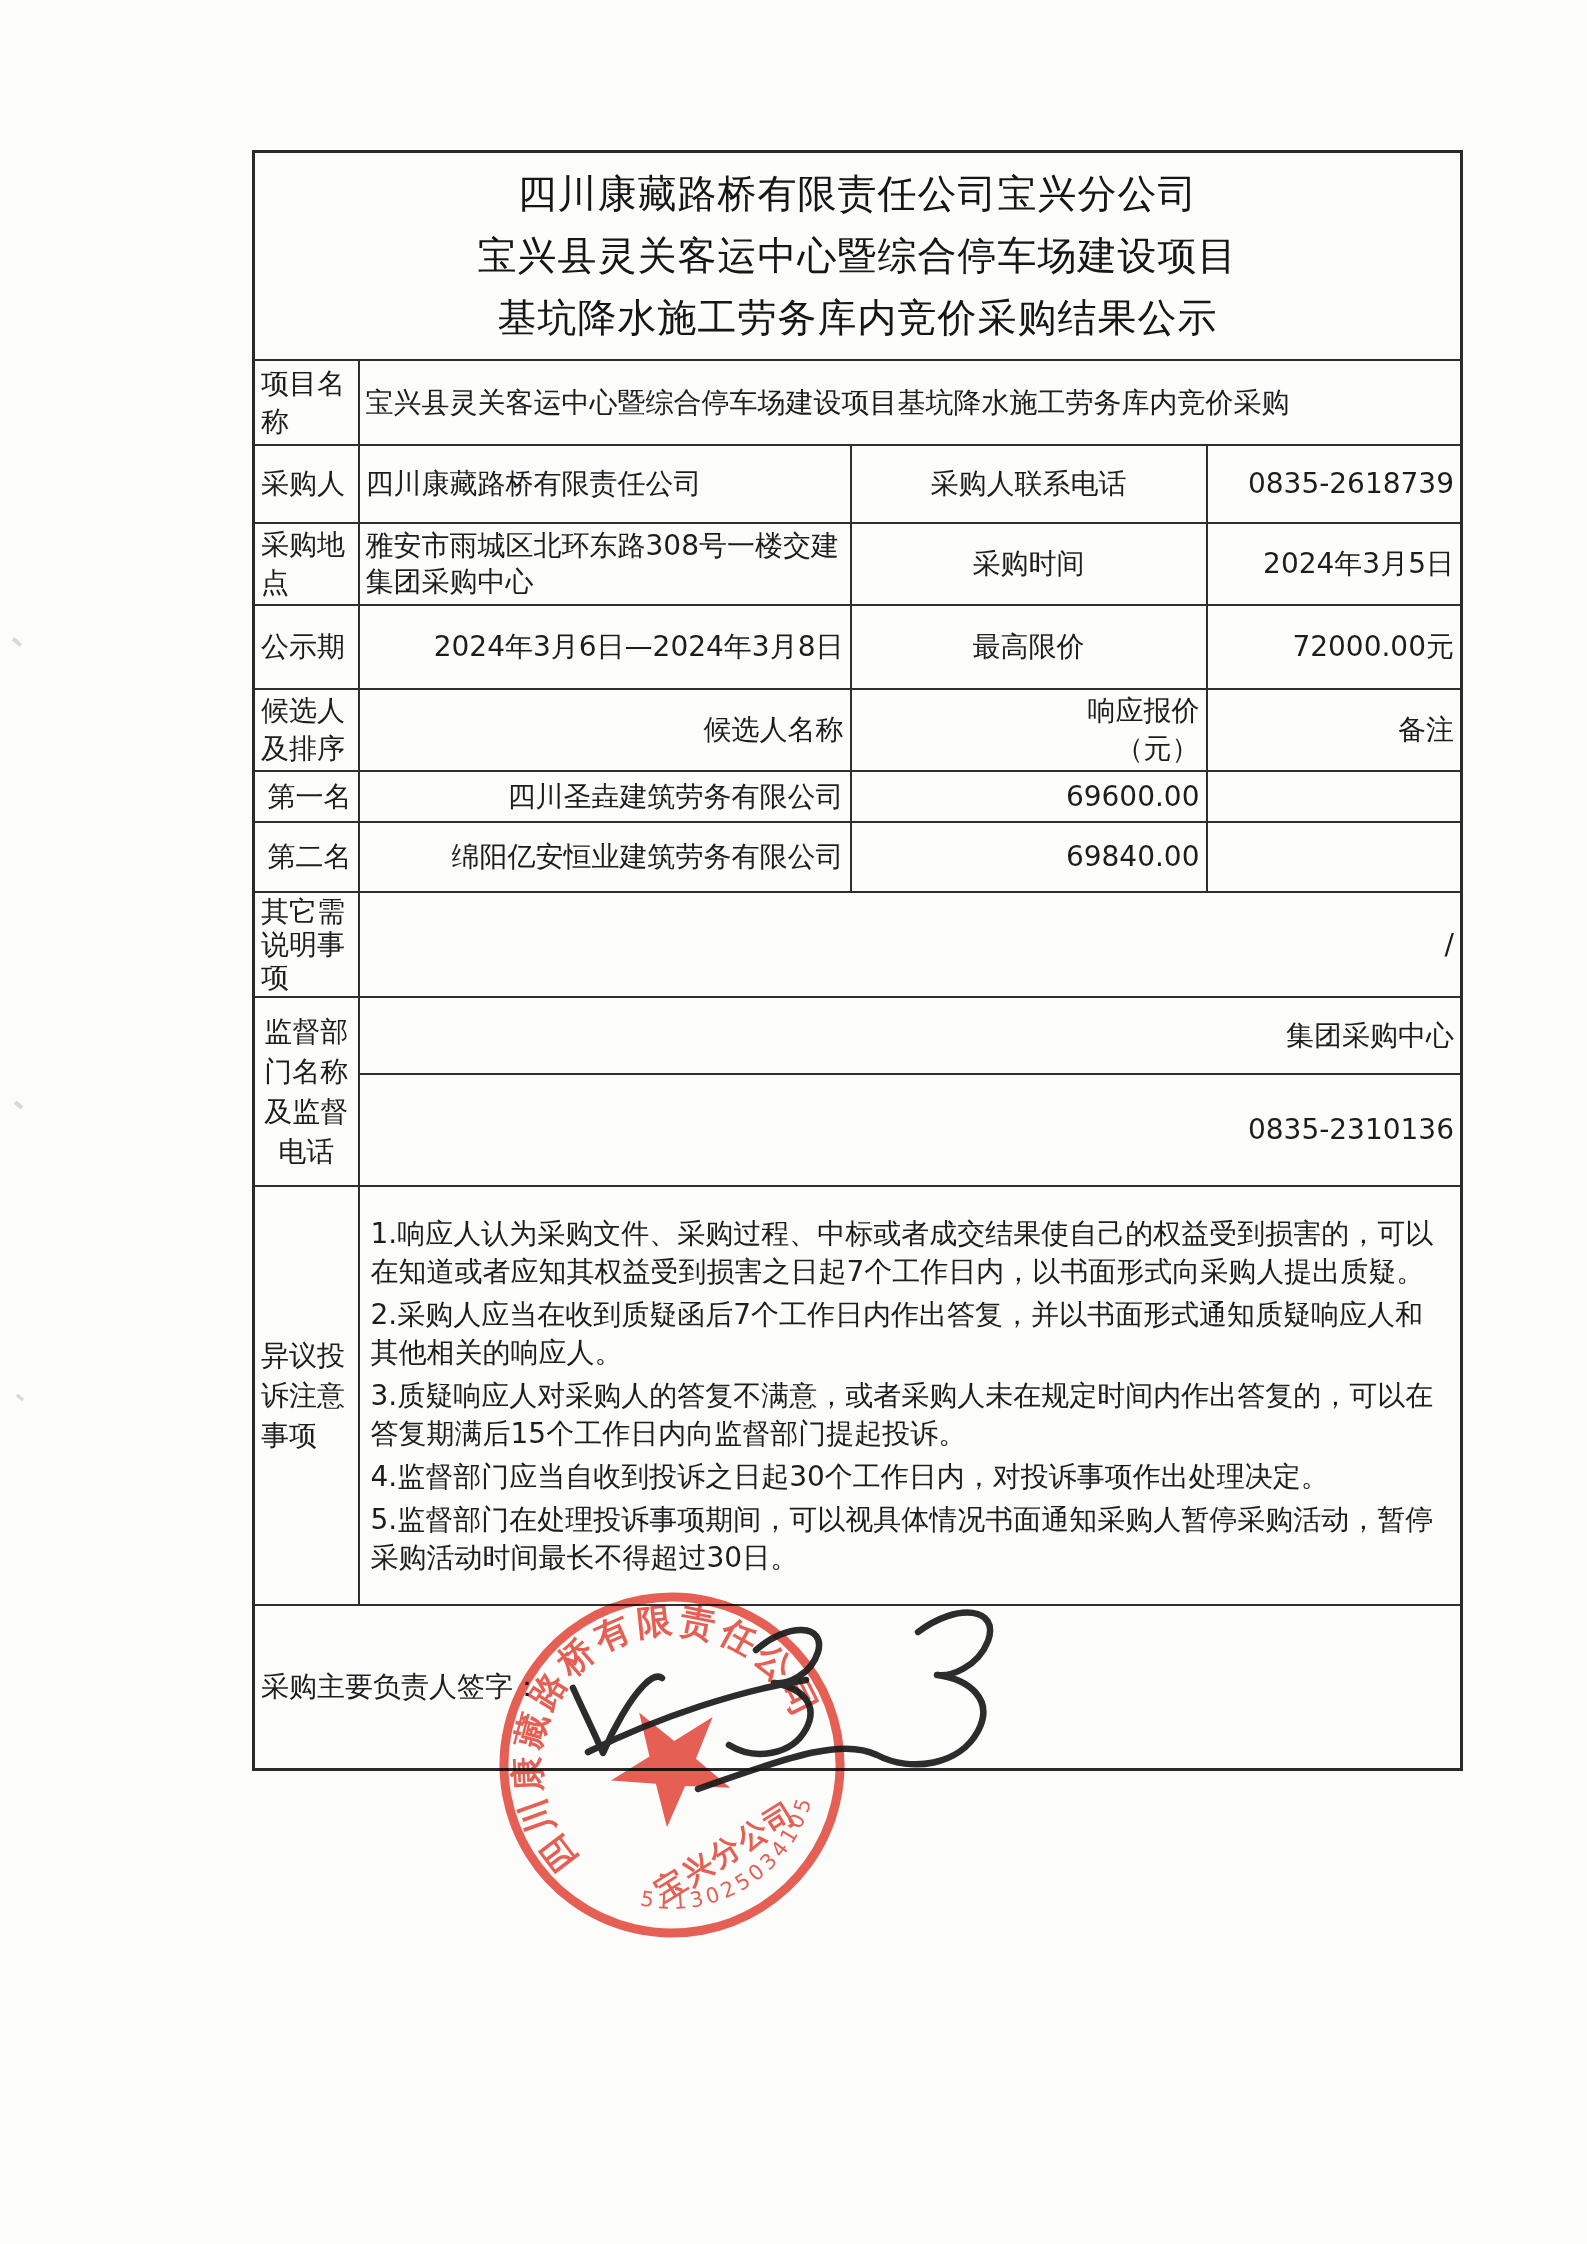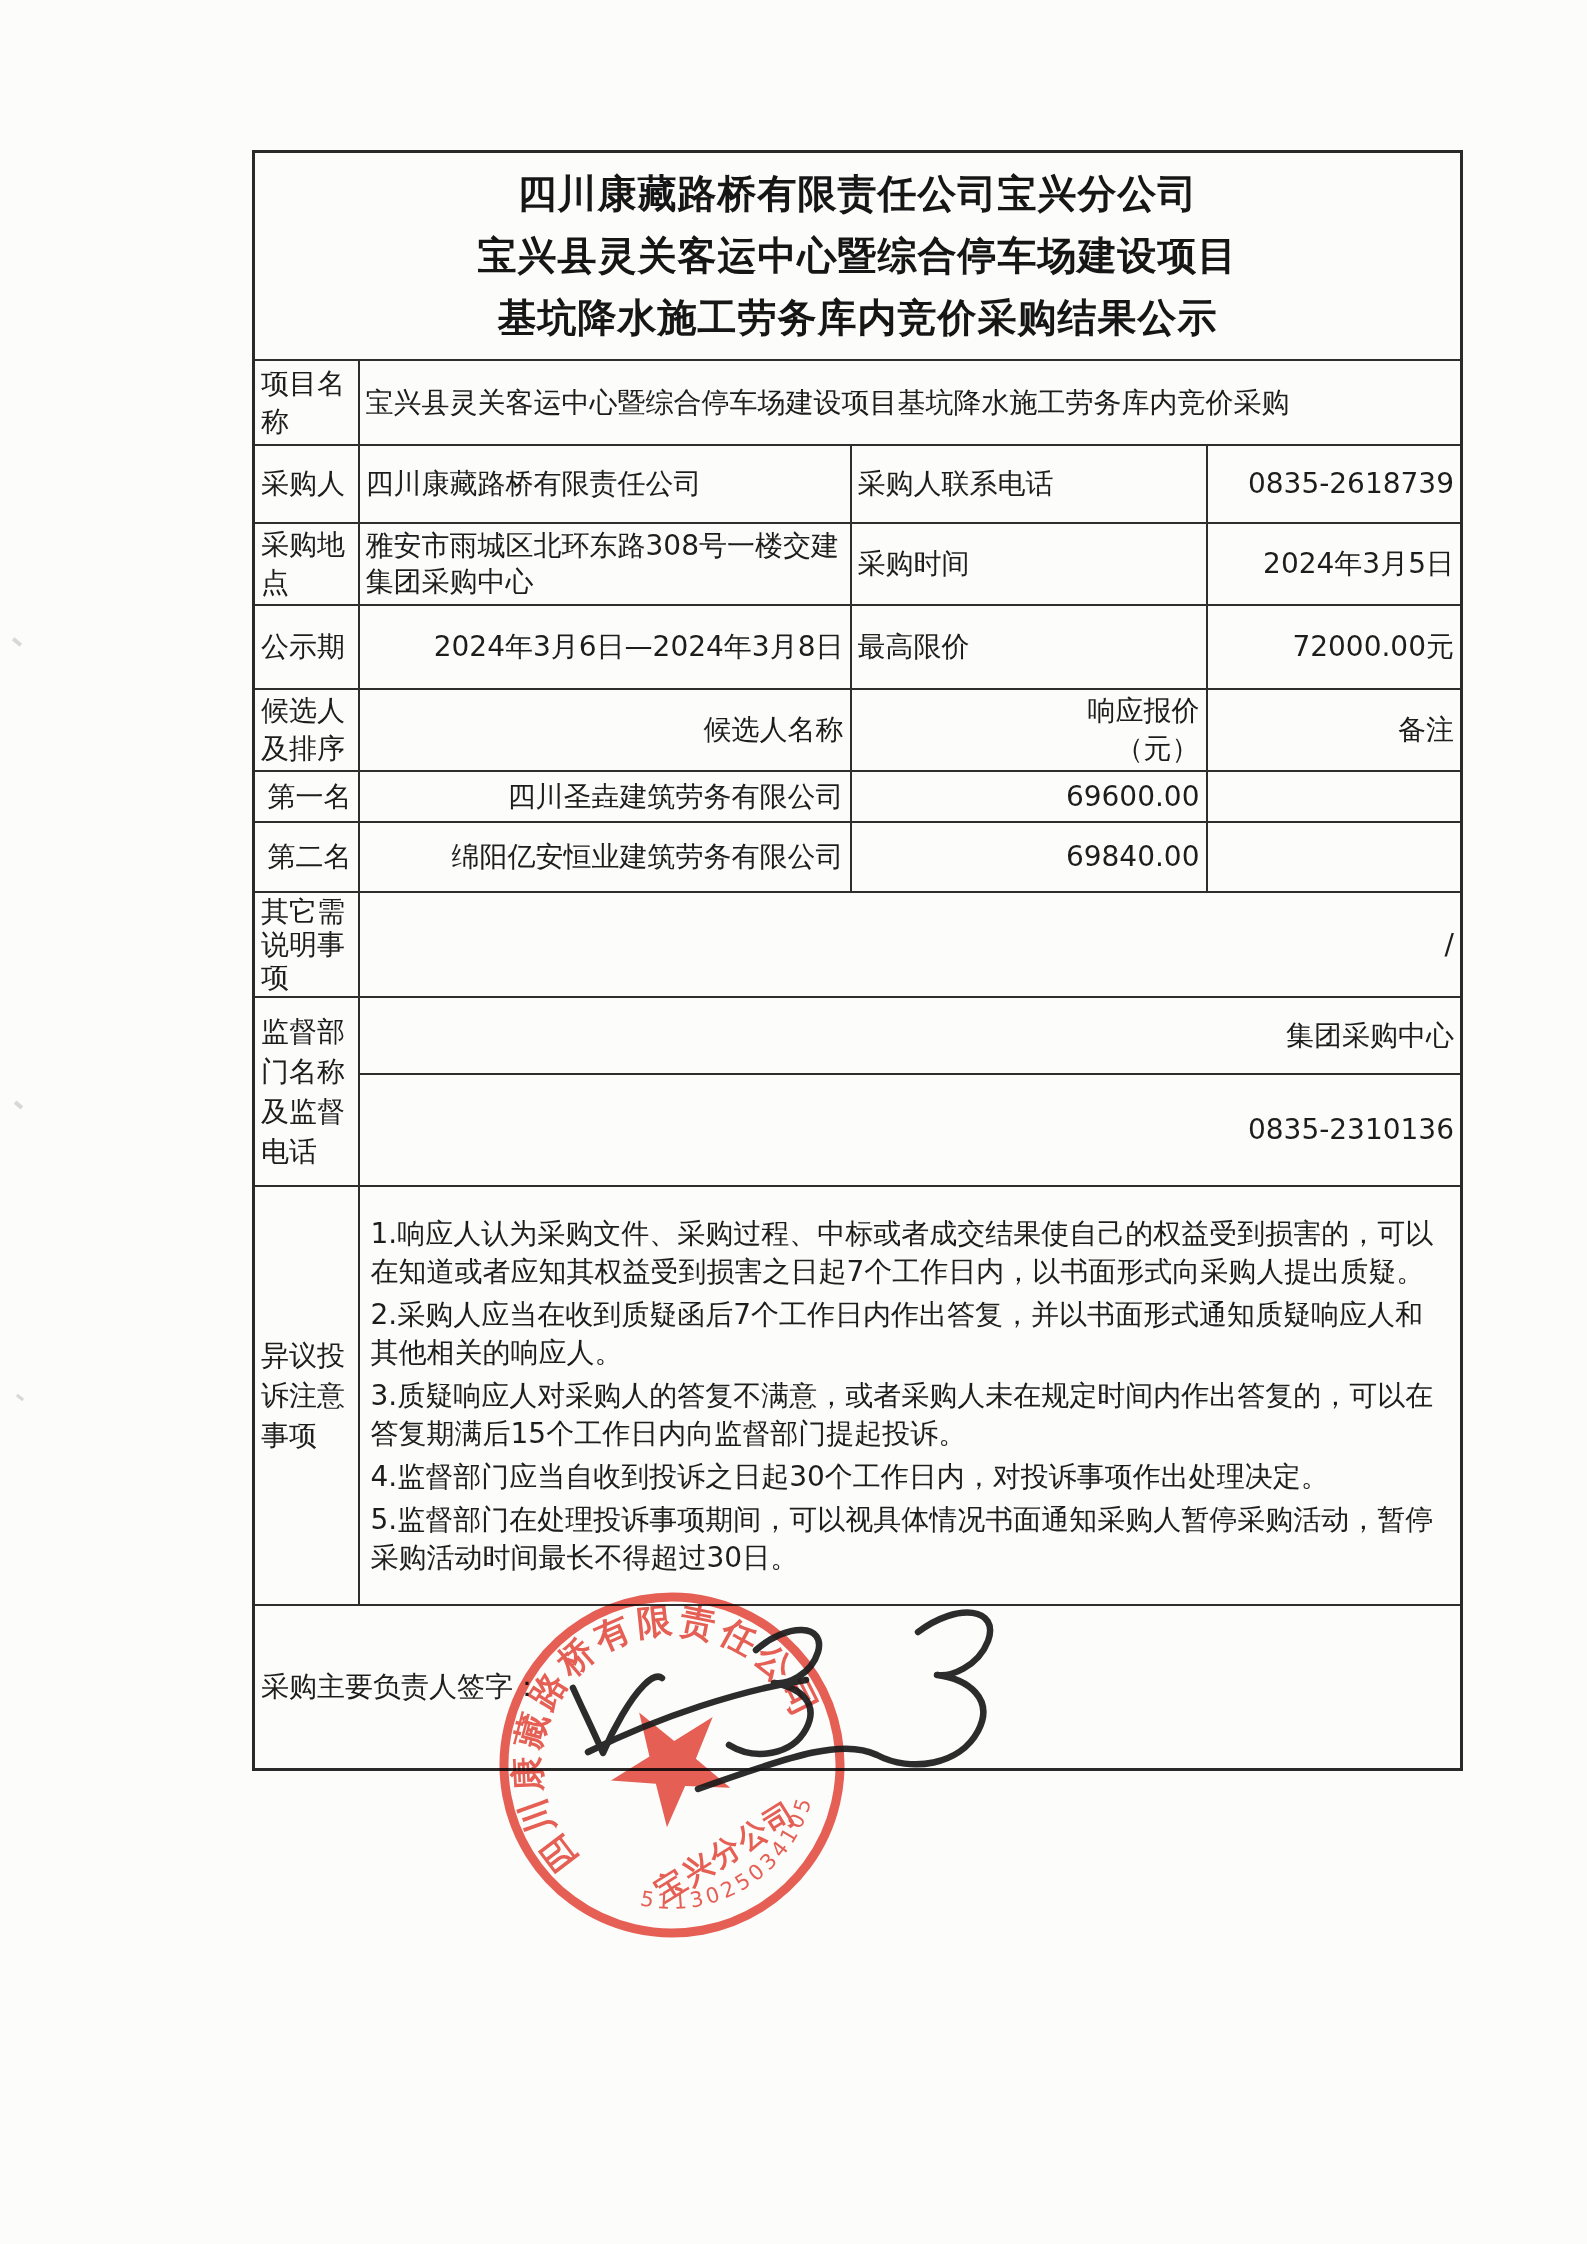--- a/index.html
+++ b/index.html
@@ -27,27 +27,27 @@
     overflow:hidden;
   }
   td.title-cell{
     height:202px;
     text-align:center;
     vertical-align:middle;
     padding:0 40px 20px 40px;
   }
   .title-line{
     font-size:39px;
-    font-weight:bold;
+    font-weight:normal;
     line-height:62px;
     letter-spacing:1px;
     color:#161616;
   }
   td.lab{padding-left:8px;padding-right:4px;}
-  td.lab-center{padding-left:4px;padding-right:4px;}
+  td.lab-center{text-align:center;padding-left:4px;padding-right:4px;}
   td.val-left{text-align:left;padding-left:10px;}
   td.cen{text-align:right;}
   .notes{font-size:27px;line-height:39px;text-align:left;padding:4px 2px;}
   .notes div{margin:5px;}
   td.sig-cell{height:158px;font-size:31px;padding-left:8px;vertical-align:middle;}
   .price-head{line-height:36px;}
   
   .speck{position:absolute;background:#b9b9b9;opacity:.55;}
   svg.overlay{position:absolute;left:0;top:0;pointer-events:none;}
   .stamp-ink{mix-blend-mode:multiply;}

